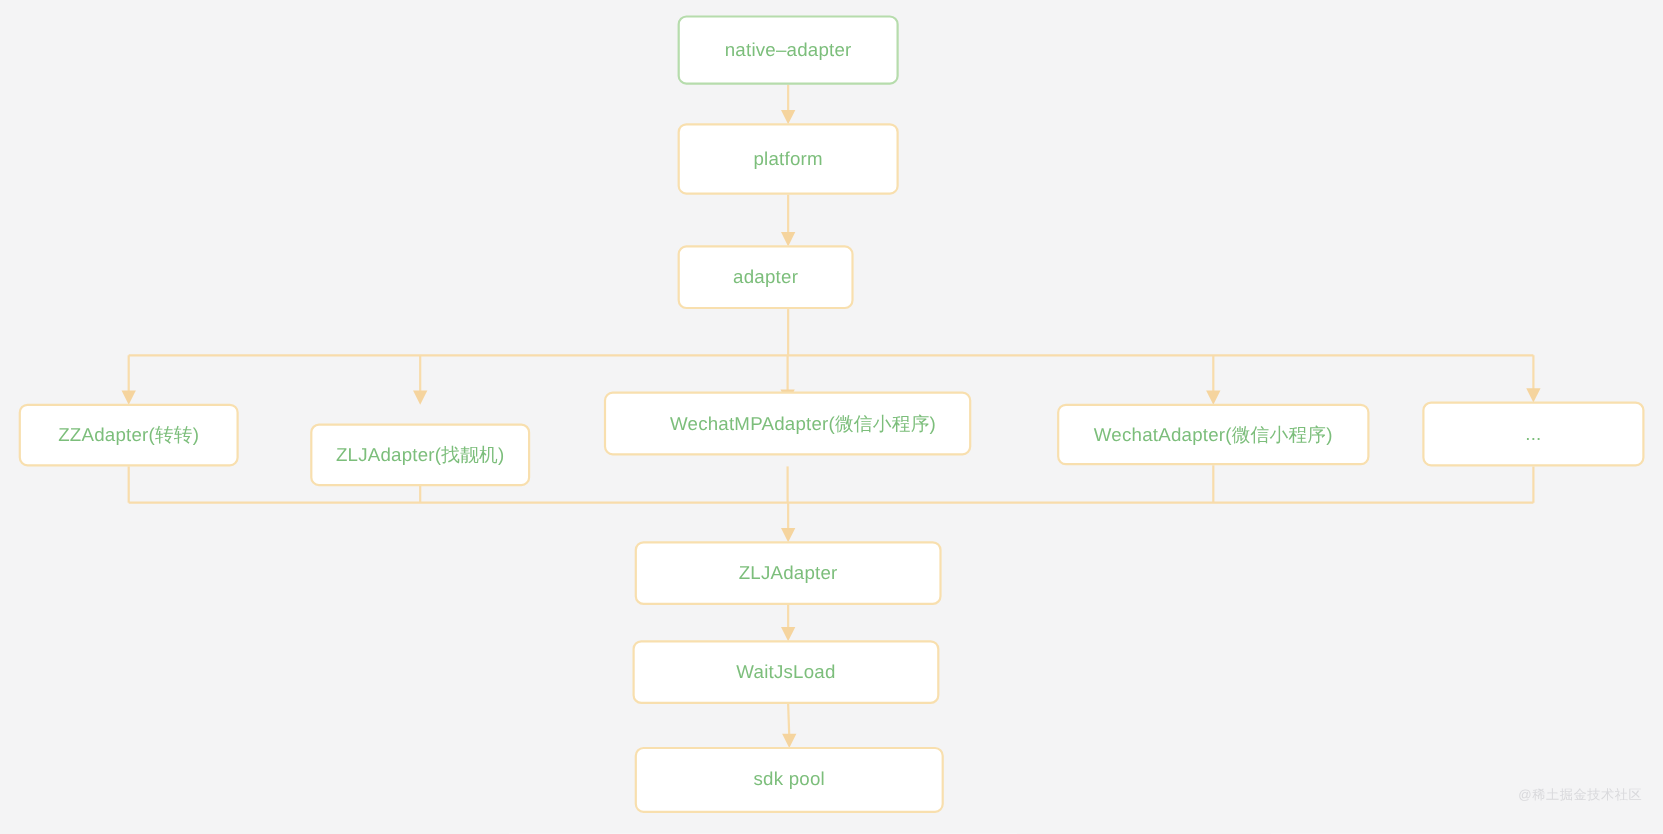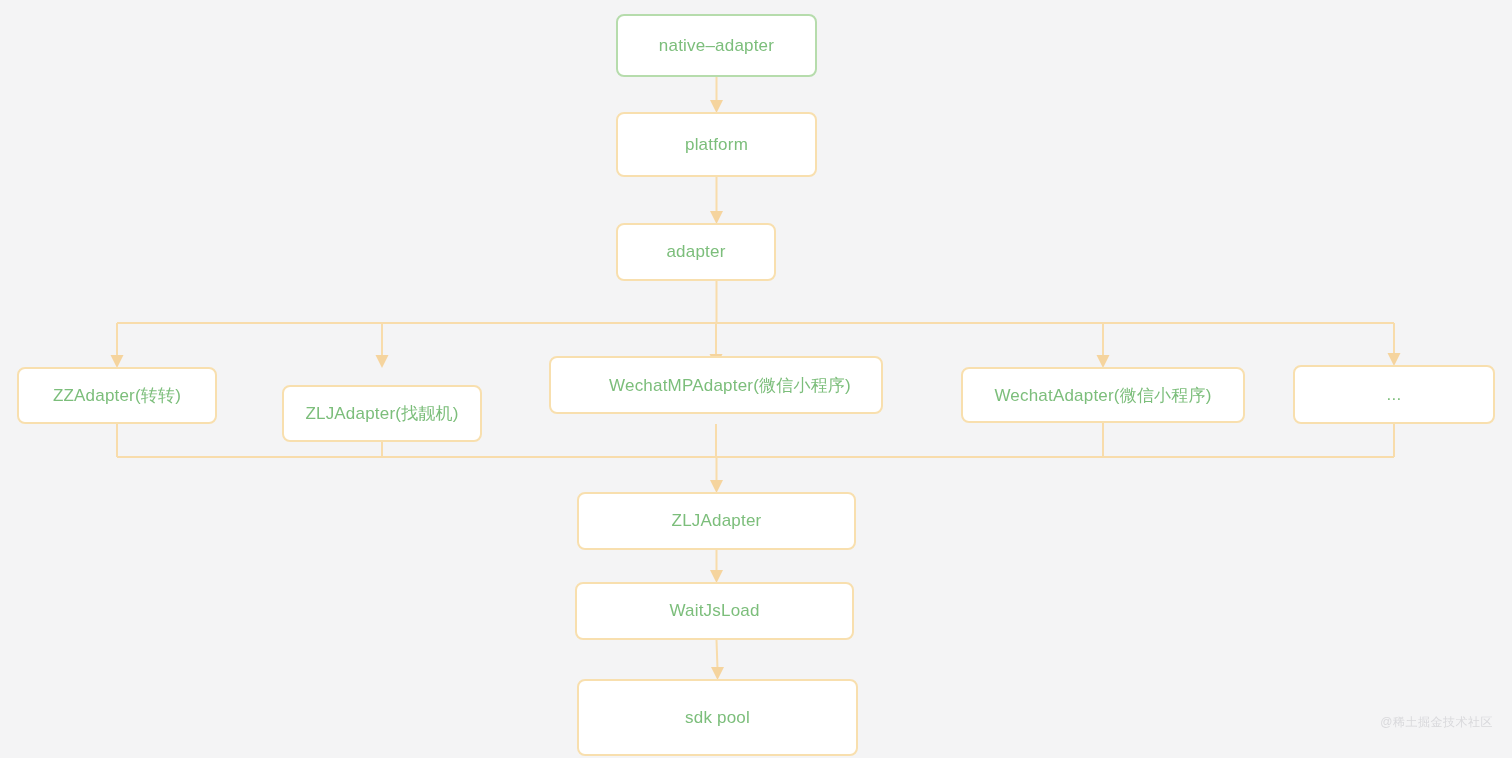--- a/index.html
+++ b/index.html
@@ -117,18 +117,18 @@
       </div>
       <div class="node orange" style="left: 1293px; top: 365px; width: 202px; height: 59px;">
         <span>...</span>
       </div>
       <div class="node orange" style="left: 577px; top: 492px; width: 279px; height: 58px;">
         <span>ZLJAdapter</span>
       </div>
       <div class="node orange" style="left: 575px; top: 582px; width: 279px; height: 58px;">
         <span>WaitJsLoad</span>
       </div>
-      <div class="node orange" style="left: 577px; top: 679px; width: 281px; height: 77px;">
+      <div class="node orange" style="left: 577px; top: 679px; width: 281px; height: 60px;">
         <span>sdk pool</span>
       </div>
     </div>
   <div class="watermark">@稀土掘金技术社区</div>
 </div>
 
 </body></html>

